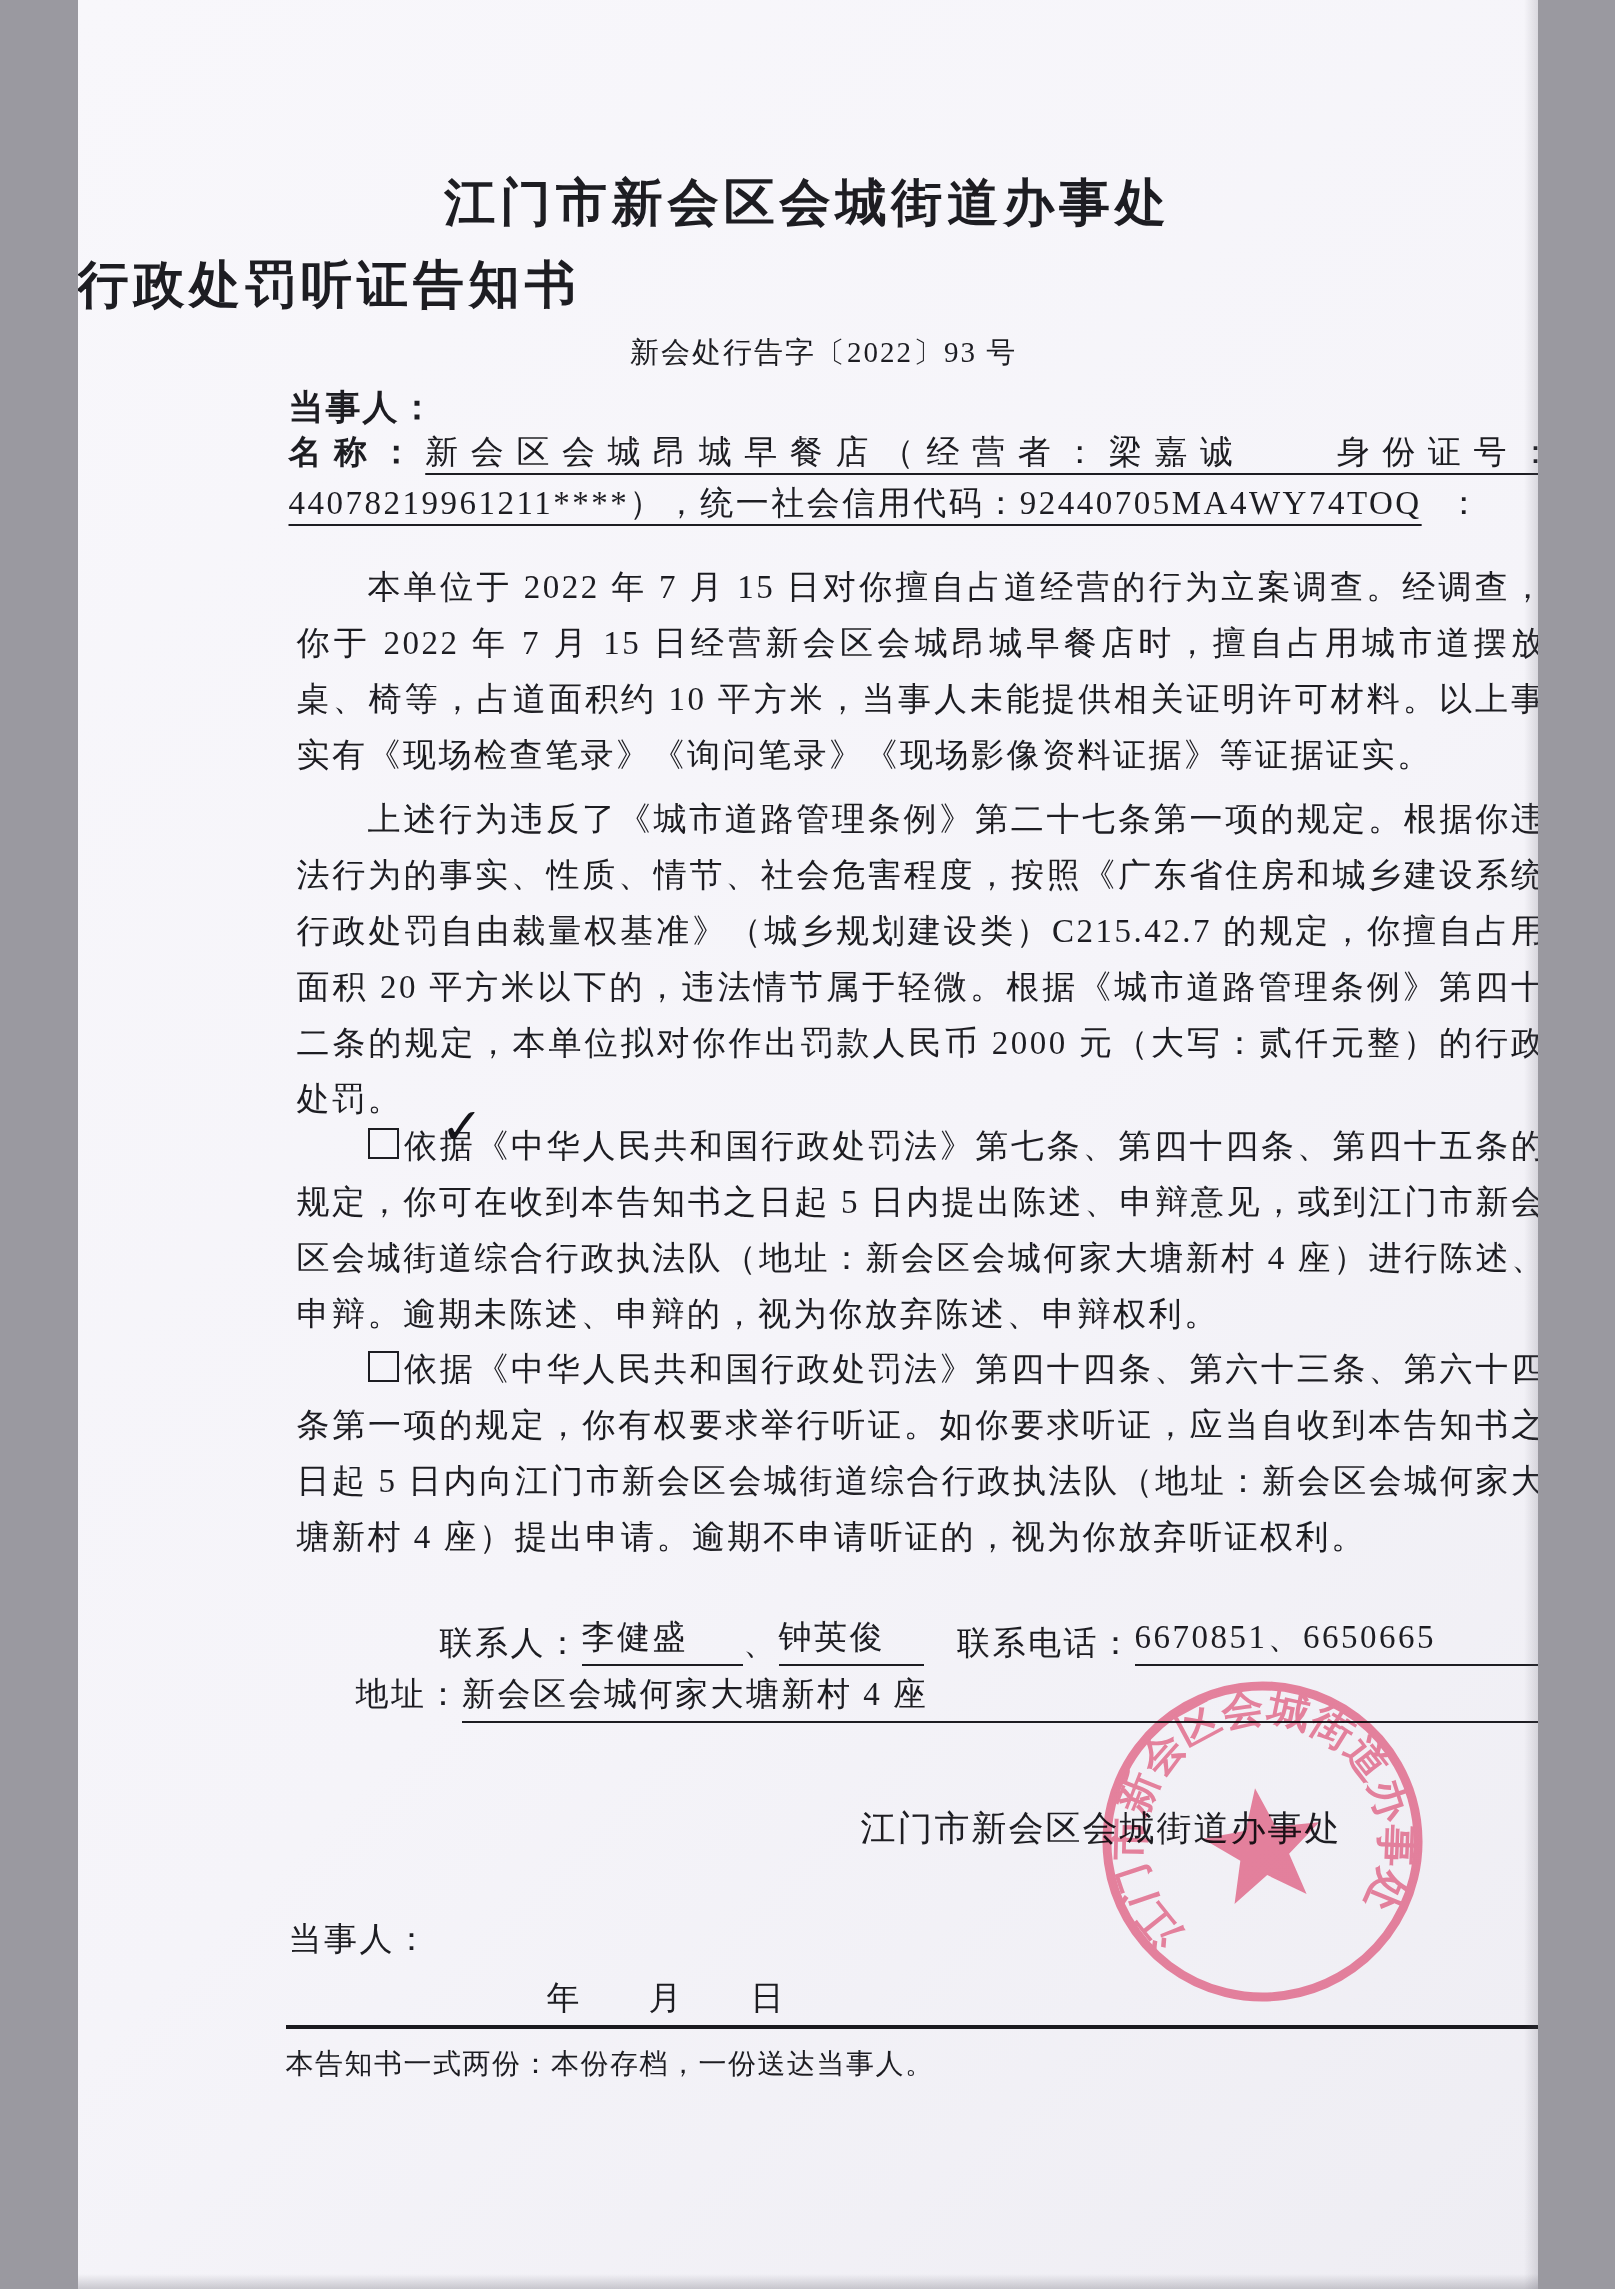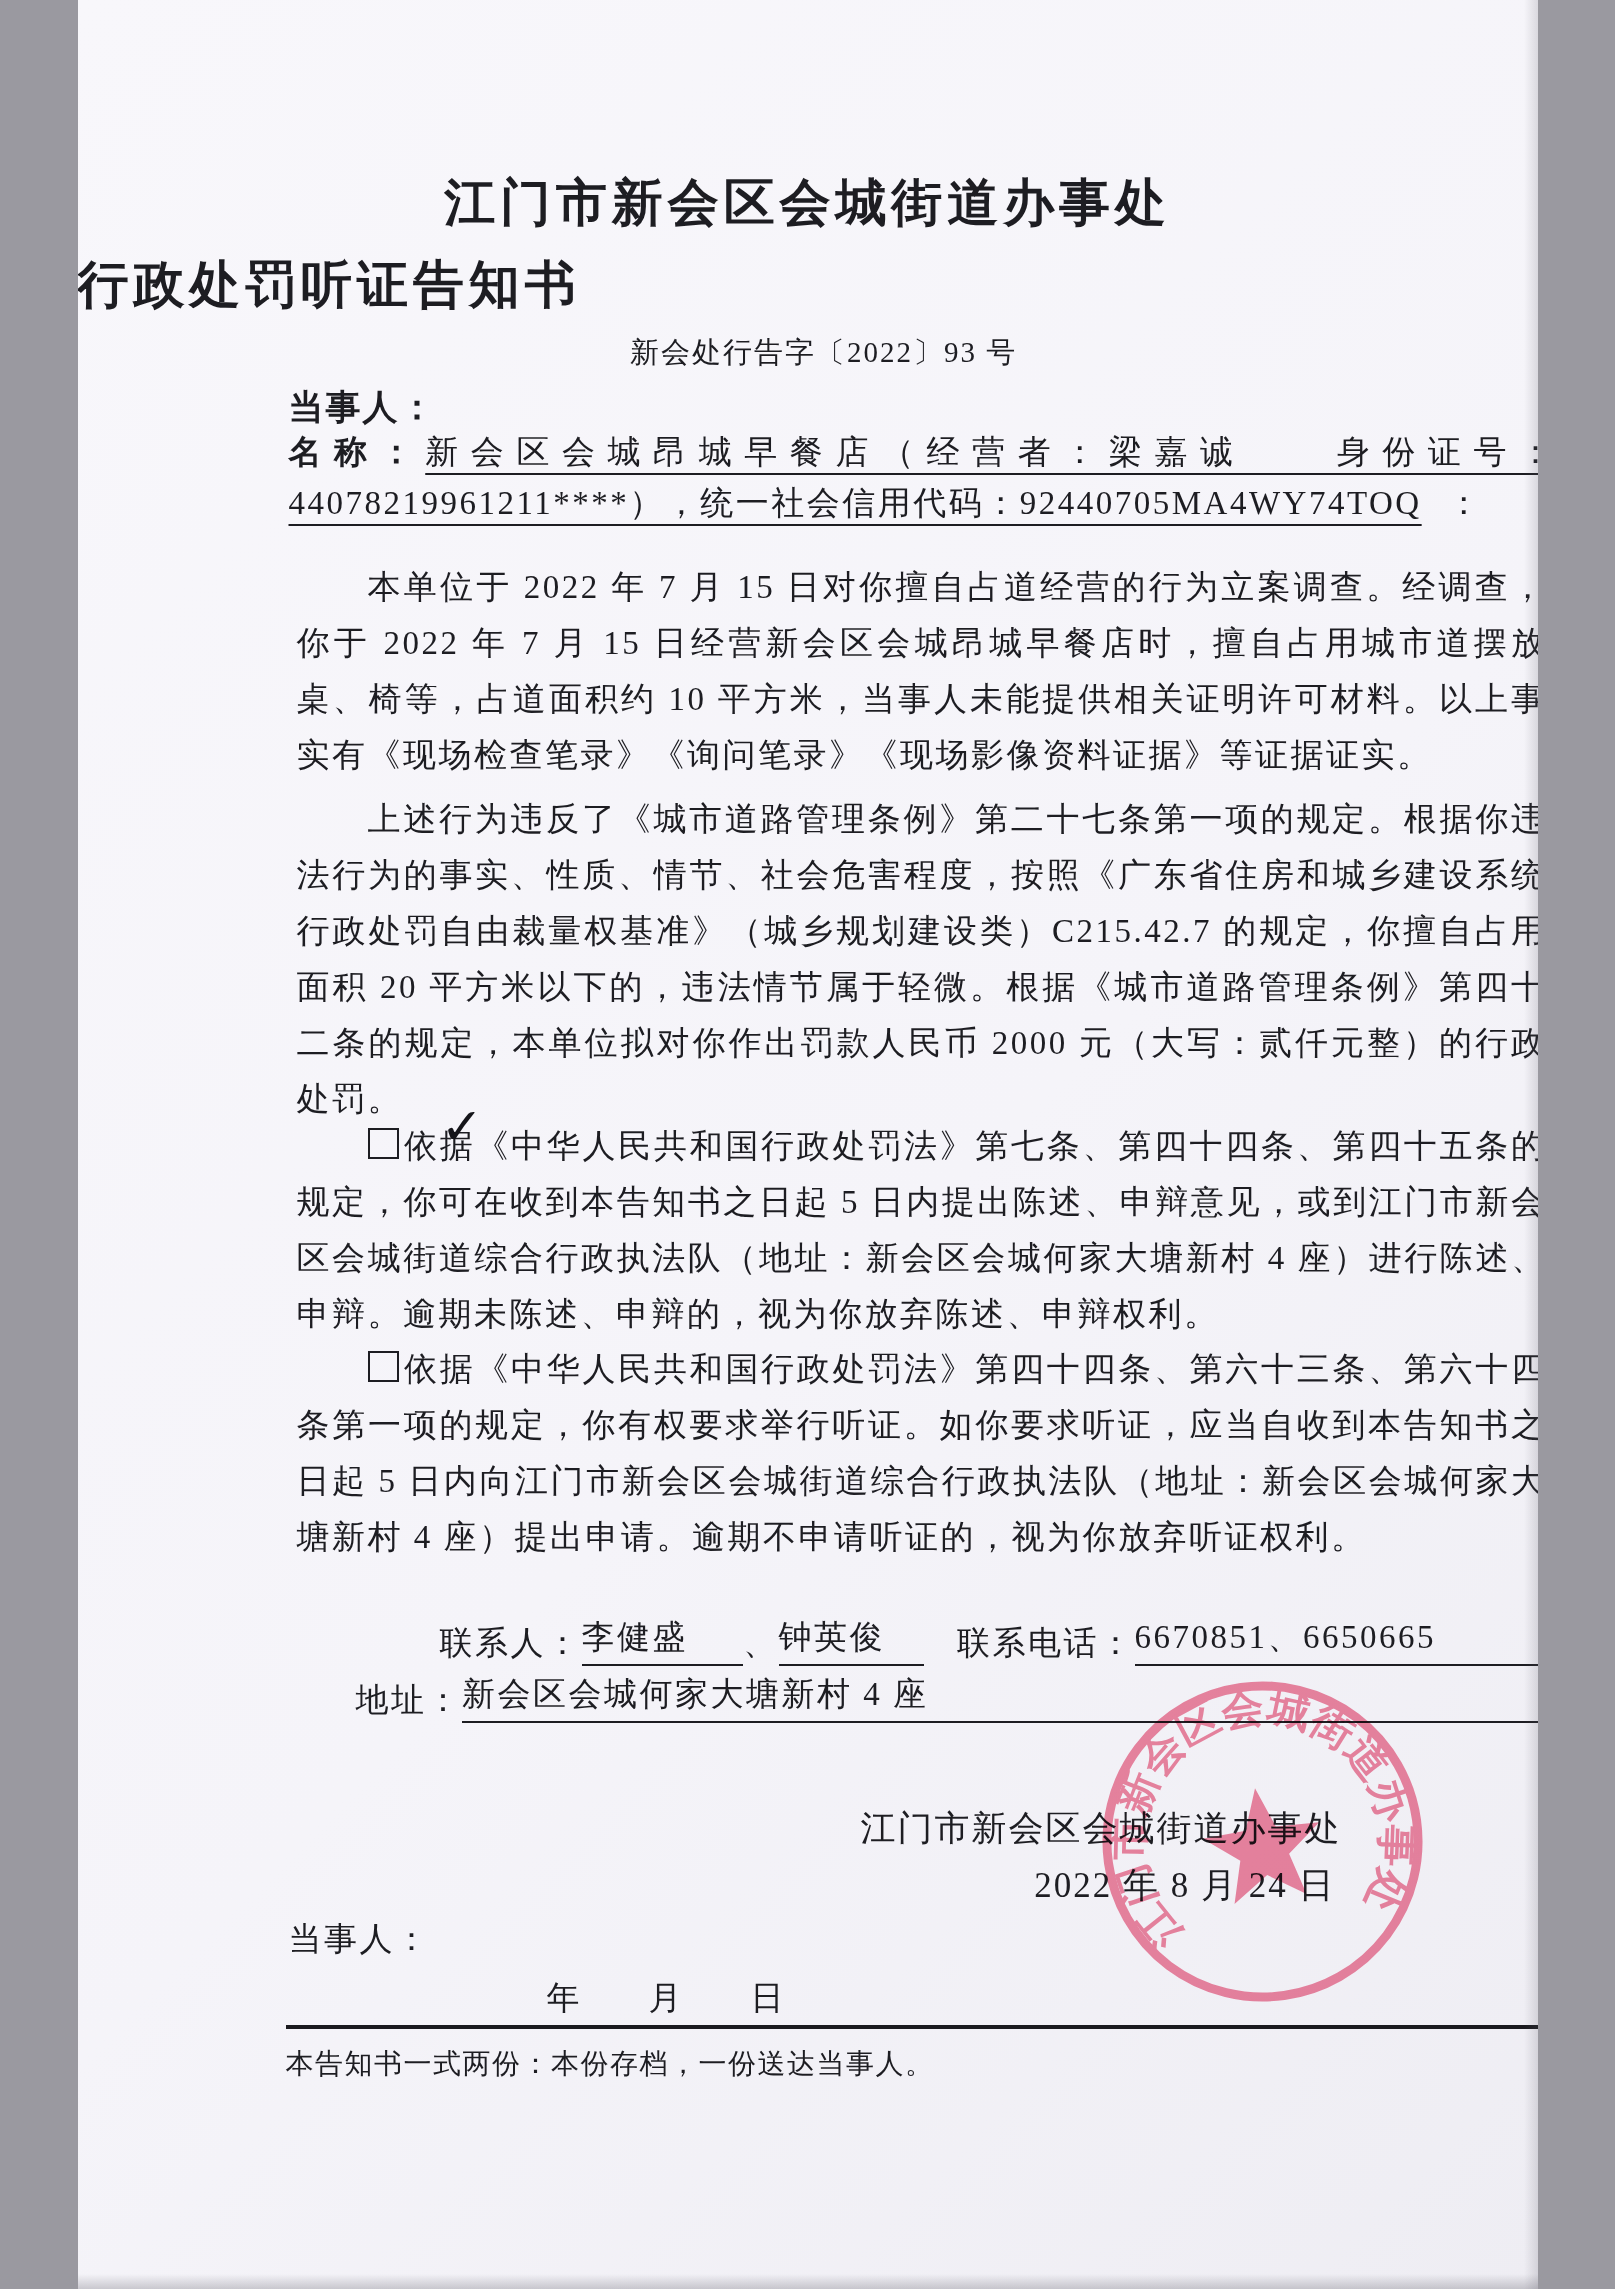--- a/index.html
+++ b/index.html
@@ -47,21 +47,21 @@
 
   .contacts{position:absolute;top:1615px;left:228px;width:1266px;display:flex;
     align-items:flex-end;font-size:33px;letter-spacing:2.5px;line-height:45px;white-space:nowrap;}
   .contacts .u{border-bottom:2px solid #1d1d22;padding-bottom:3.9px;}
   .contacts .pad1{padding-right:55px;}
   .contacts .pad2{padding-right:39px;}
   .contacts .grow{flex:1;}
   .contacts .gap{width:33px;}
 
   .addr{position:absolute;top:1672px;left:211px;width:1266px;display:flex;
-    align-items:flex-end;font-size:33px;letter-spacing:2.5px;line-height:45px;white-space:nowrap;}
+    font-size:33px;letter-spacing:2.5px;line-height:45px;white-space:nowrap;}
   .addr .u{border-bottom:2px solid #1d1d22;padding-bottom:3.9px;flex:1;}
 
   .signature{position:absolute;top:1800px;right:196px;width:549px;text-align:right;
     font-size:35px;line-height:57px;letter-spacing:2px;z-index:2;}
   .signature .sig-date{padding-right:5.9px;}
 
   .seal{position:absolute;left:1015px;top:1672px;width:339px;height:339px;
     z-index:3;opacity:.82;transform:rotate(-8deg);mix-blend-mode:multiply;}
 
   .closing-party{position:absolute;top:1917px;left:211px;font-size:33px;letter-spacing:2.5px;}
@@ -107,21 +107,20 @@
       <span class="u grow">6670851、6650665</span>
   </div>
 
   <div class="addr">
     <span style="padding-left:67px;">地址：</span>
       <span class="u">新会区会城何家大塘新村 4 座</span>
   </div>
 
   <div class="signature">
     <div>江门市新会区会城街道办事处</div>
-    <div class="sig-date">2022 年 8 月 24 日</div>
   </div>
 
   <svg class="seal" viewBox="0 0 340 340">
     <circle cx="170" cy="170" r="156" fill="none" stroke="#ee6e8e" stroke-width="9"></circle>
     <polygon points="170,116 185.3,157 229,158.8 194.7,186 206.5,228.2 170,204 133.5,228.2 145.3,186 111,158.8 154.7,157" fill="#ee6e8e"></polygon>
     <path id="sealTextPath" d="M 85.1 254.9 A 120 120 0 1 1 254.9 254.9" fill="none"></path>
     <text font-size="42" fill="#ee6e8e" font-family="Liberation Serif, serif" font-weight="bold" letter-spacing="2">
       <textPath href="#sealTextPath" startOffset="8" textLength="548">江门市新会区会城街道办事处</textPath>
     </text>
   </svg>

